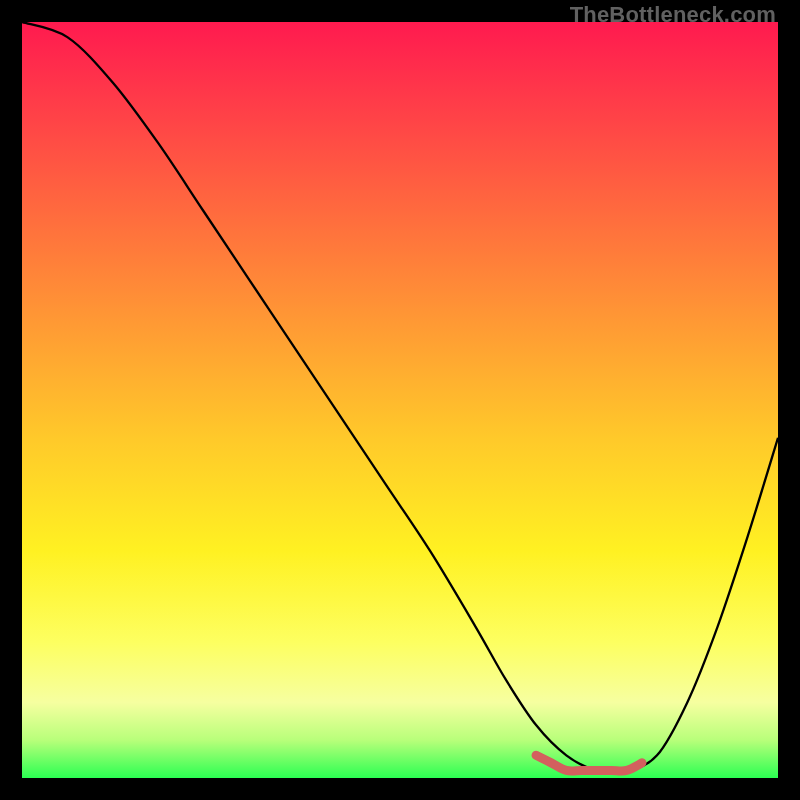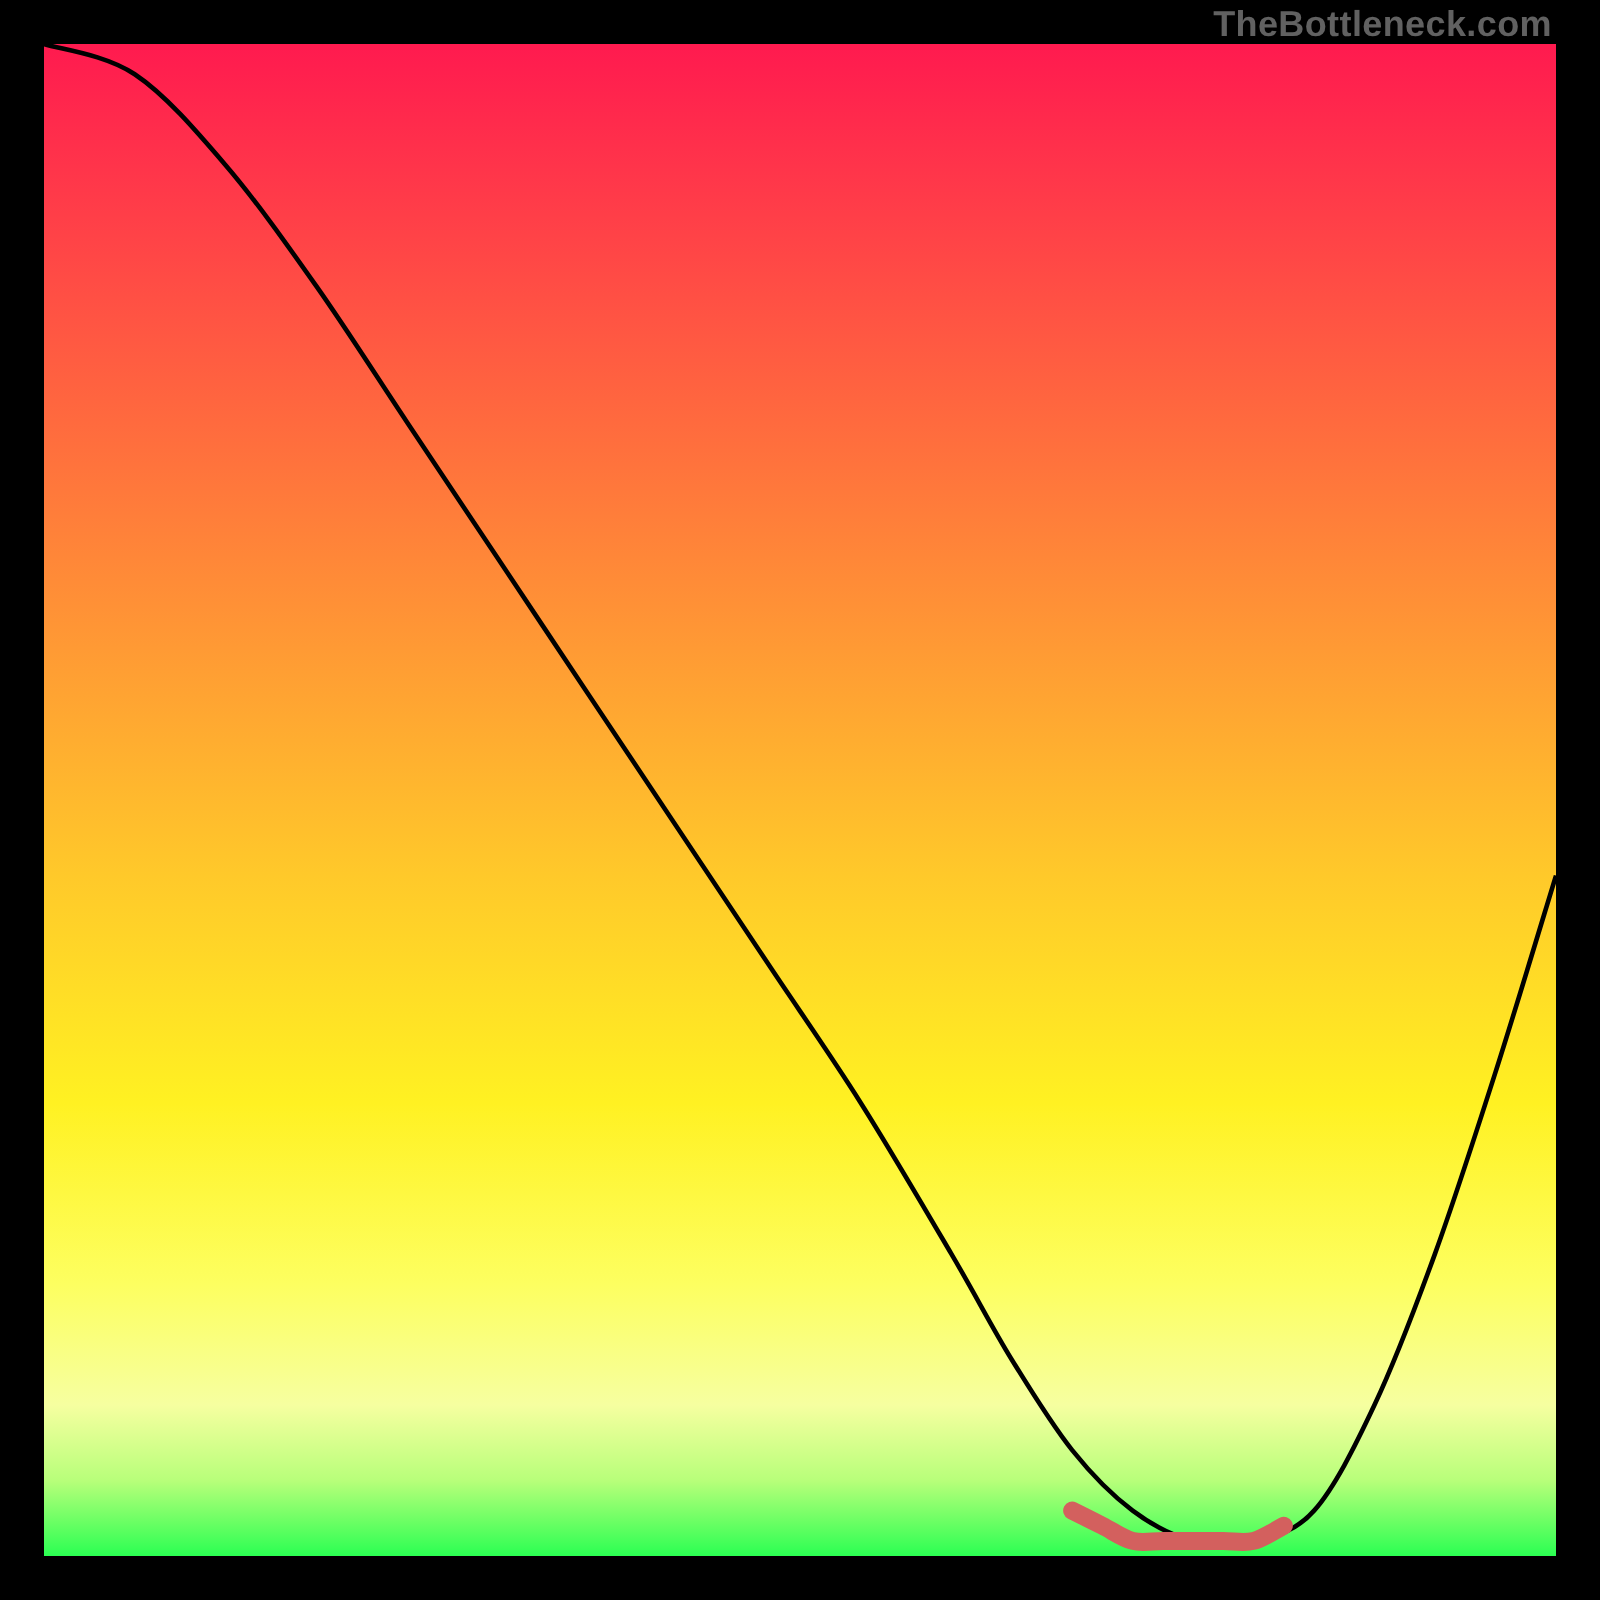--- a/index.html
+++ b/index.html
@@ -44,21 +44,21 @@
     left: 0;
     top: 0;
     width: 756px;
     height: 756px;
   }
   .watermark {
     position: absolute;
     top: 2px;
     right: 24px;
     font-family: Arial, Helvetica, sans-serif;
-    font-size: 18px;
+    font-size: 22px;
     font-weight: 600;
     color: #616161;
     letter-spacing: 0.2px;
     z-index: 10;
   }
 </style>
 </head>
 <body>
 
 <div class="watermark">TheBottleneck.com</div>

